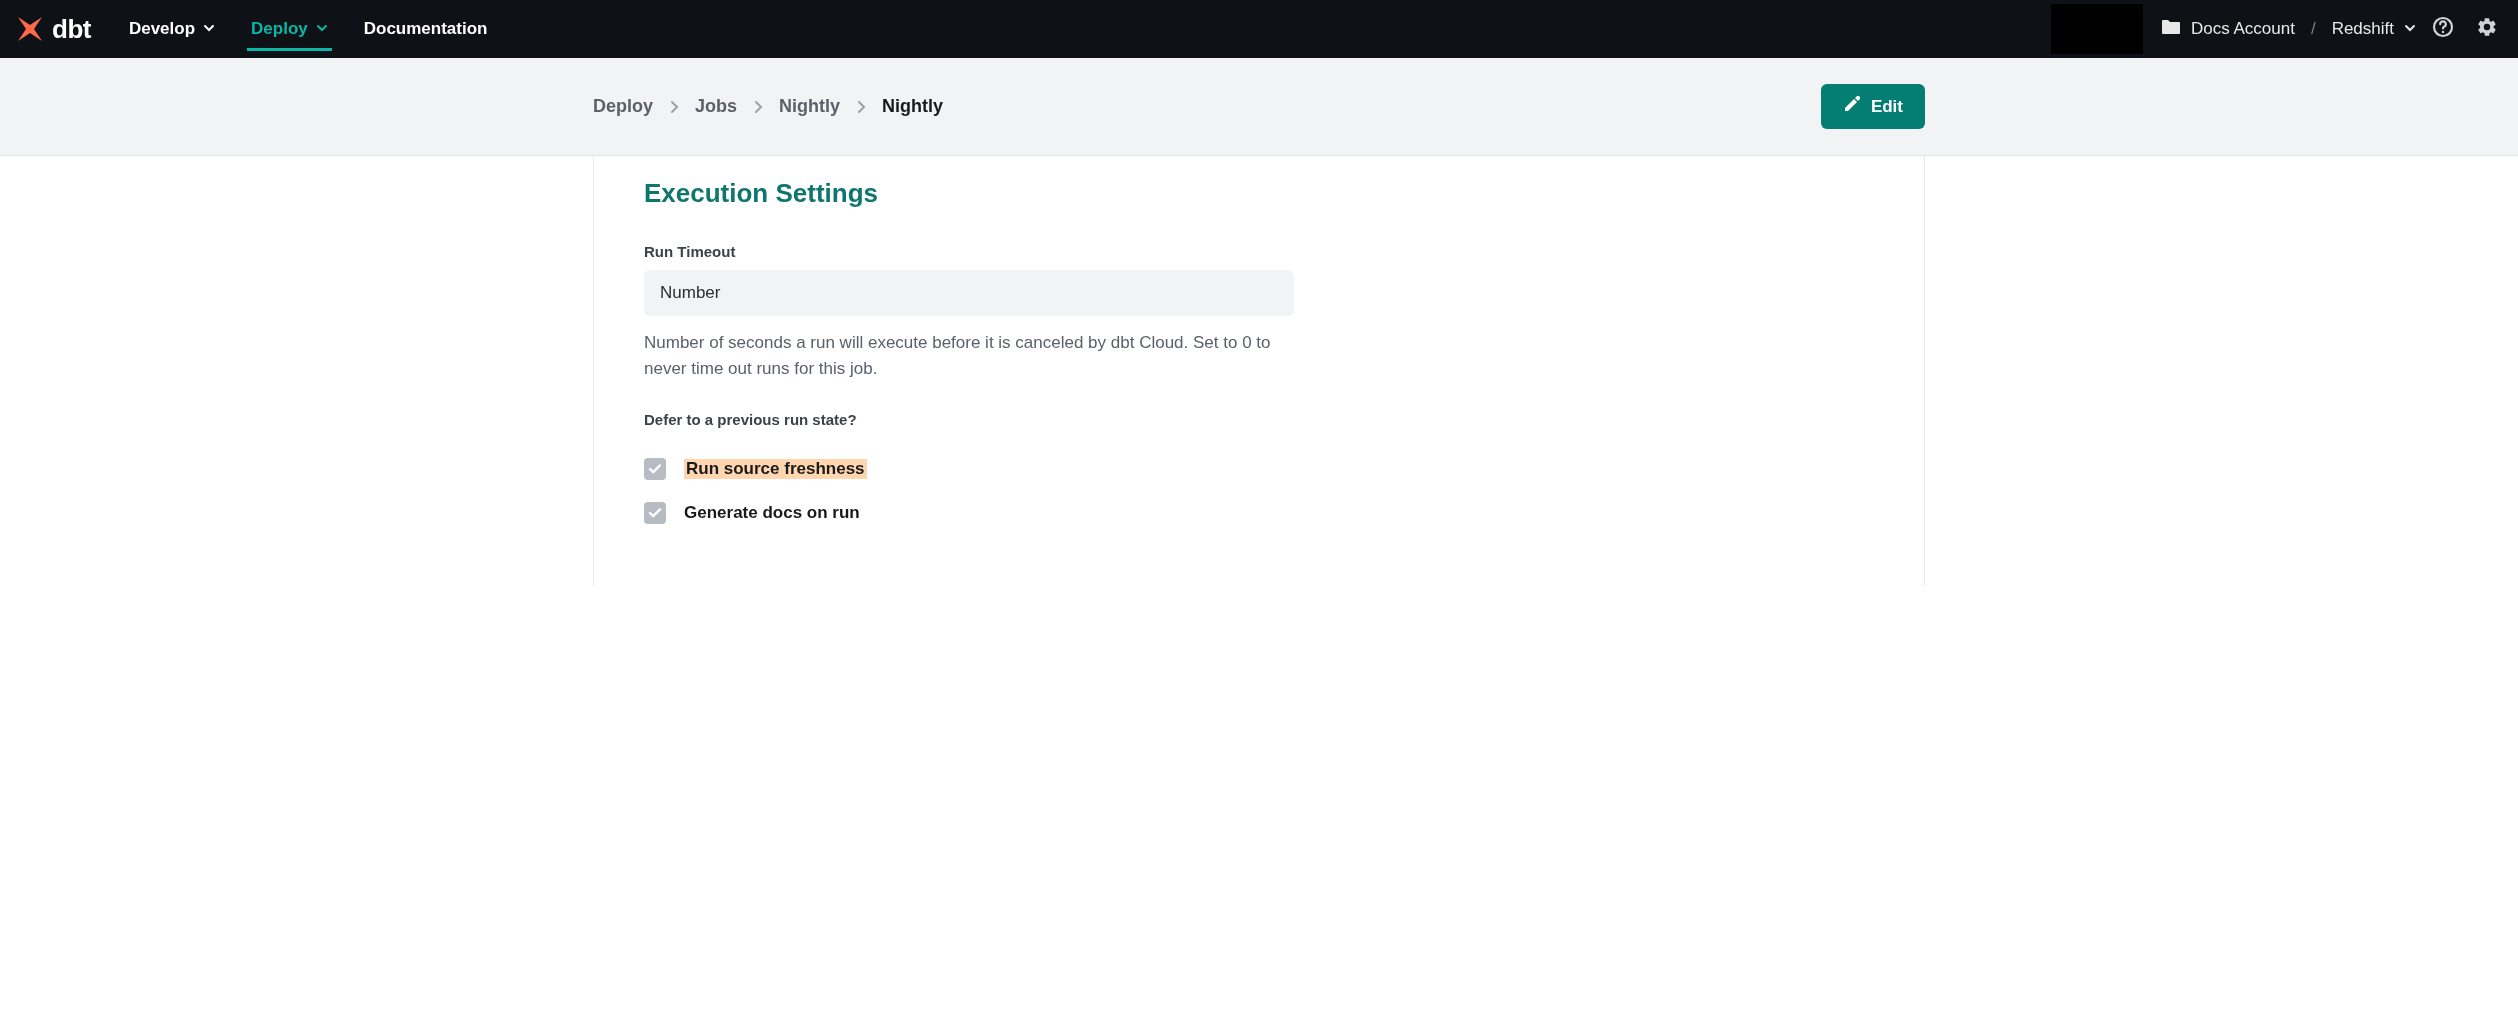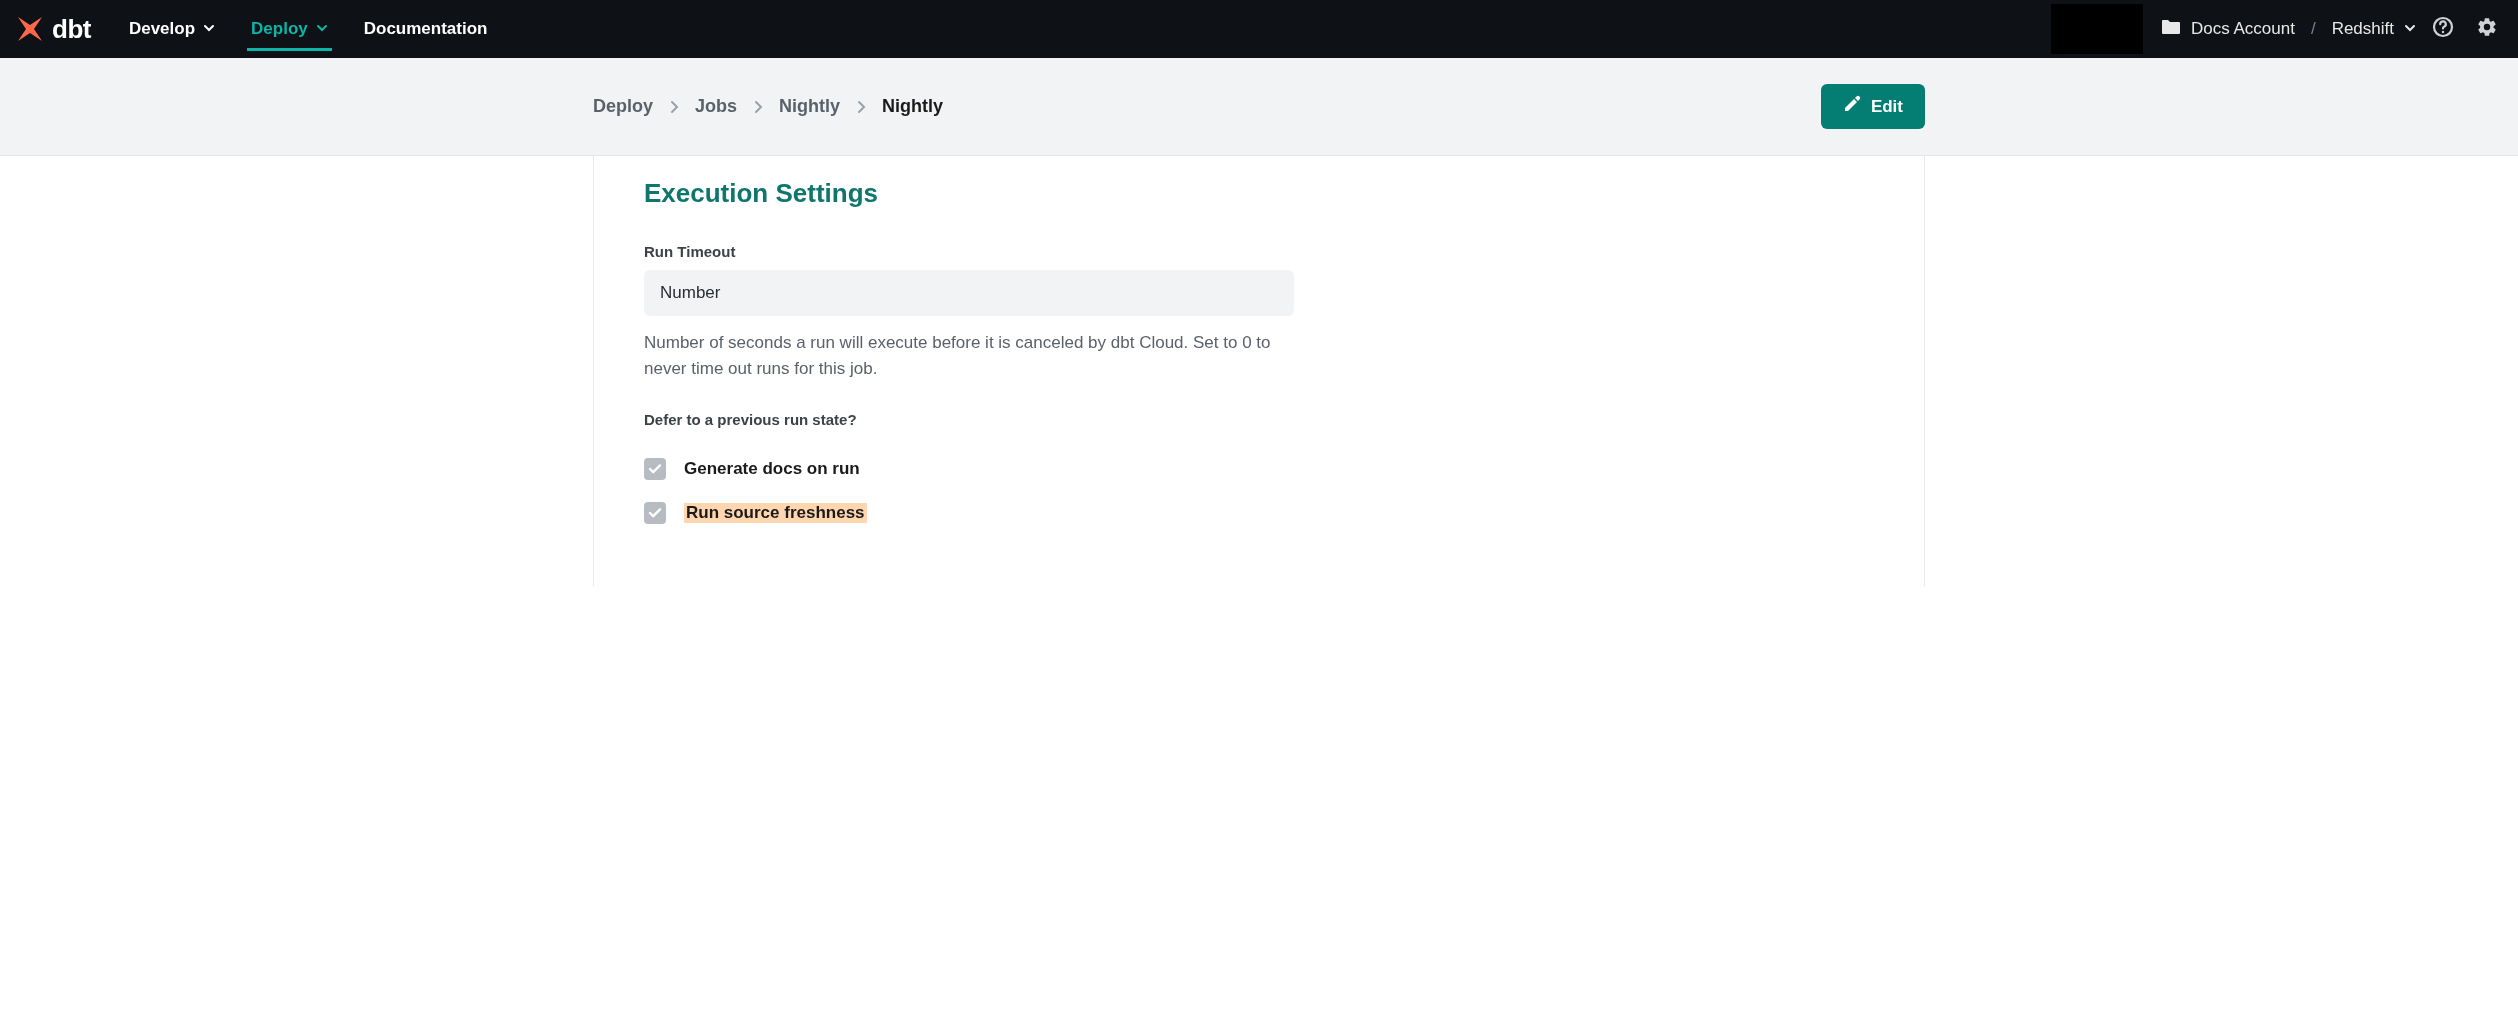--- a/index.html
+++ b/index.html
@@ -316,26 +316,26 @@
     <div class="field">
       <div class="field-label">Defer to a previous run state?</div>
     </div>
 
     <div class="check-row">
       <div class="check-box">
         <svg width="14" height="14" viewBox="0 0 14 14">
             <path d="M2 7l3.2 3.2L12 3.4" stroke="#fff" stroke-width="2.4" fill="none" stroke-linecap="round" stroke-linejoin="round"></path>
           </svg>
       </div>
-      <span class="check-label">Generate docs on run</span>
+      <span class="check-label highlight">Run source freshness</span>
     </div>
 
     <div class="check-row">
       <div class="check-box">
         <svg width="14" height="14" viewBox="0 0 14 14">
             <path d="M2 7l3.2 3.2L12 3.4" stroke="#fff" stroke-width="2.4" fill="none" stroke-linecap="round" stroke-linejoin="round"></path>
           </svg>
       </div>
-      <span class="check-label highlight">Run source freshness</span>
+      <span class="check-label">Generate docs on run</span>
     </div>
 
   </div>
 </div>
 
 </body></html>

